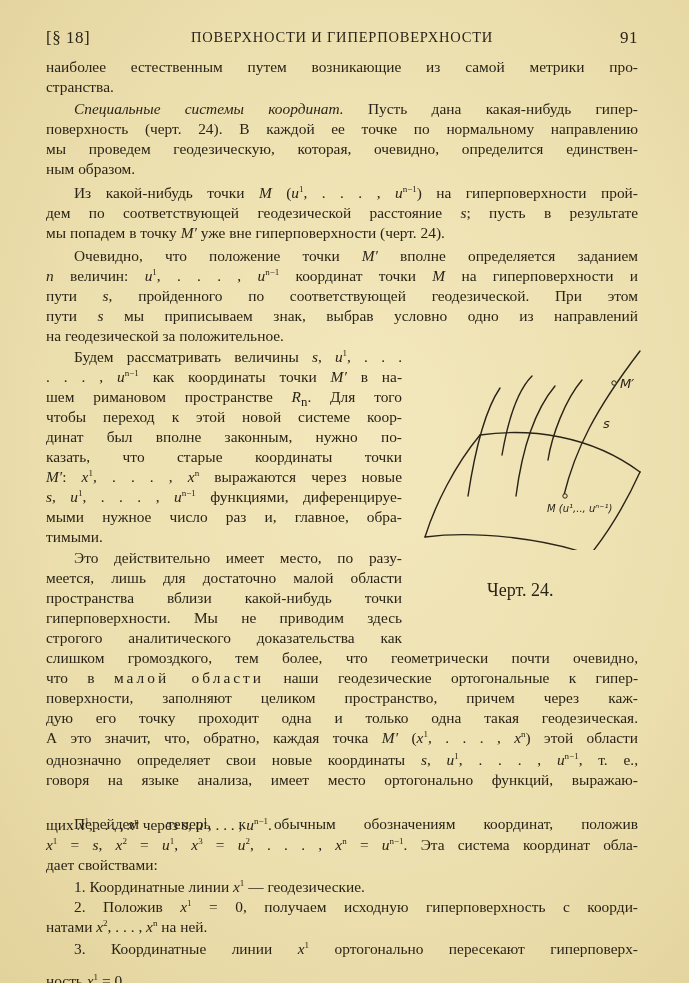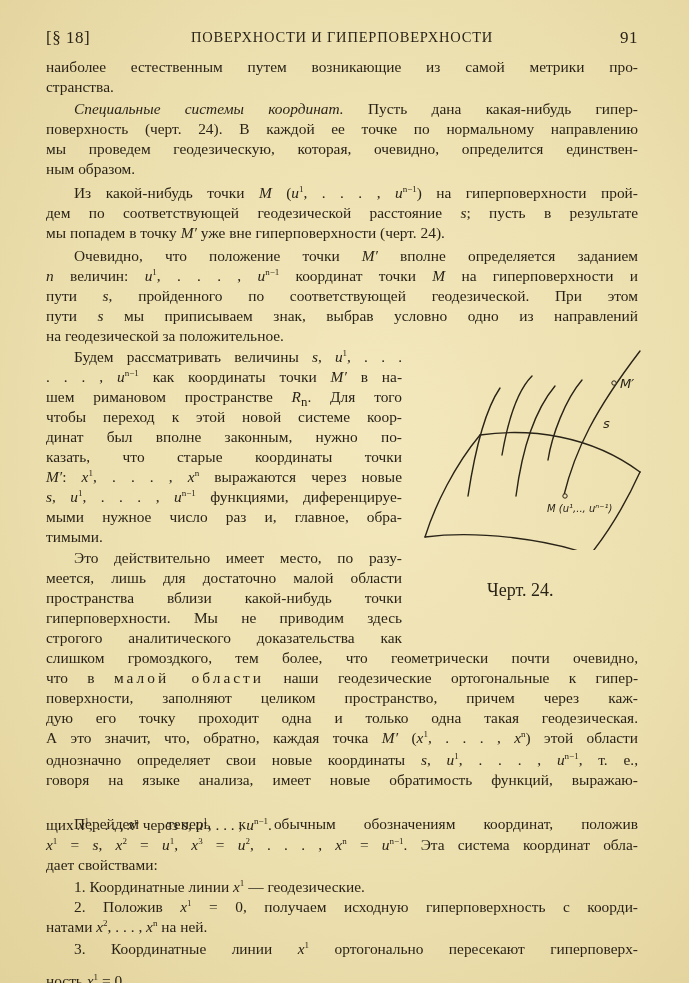--- a/index.html
+++ b/index.html
@@ -69,21 +69,21 @@
     <div class="line narrow" style="top: 568px;">меется, лишь для достаточно малой области</div>
     <div class="line narrow" style="top: 588px;">пространства вблизи какой-нибудь точки</div>
     <div class="line narrow" style="top: 608px;">гиперповерхности. Мы не приводим здесь</div>
     <div class="line narrow" style="top: 628px;">строгого аналитического доказательства как</div>
     <div class="line full" style="top: 648px;">слишком громоздкого, тем более, что геометрически почти очевидно,</div>
     <div class="line full" style="top: 668px;">что в <span class="spaced">малой области</span> наши геодезические ортогональные к гипер-</div>
     <div class="line full" style="top: 688px;">поверхности, заполняют целиком пространство, причем через каж-</div>
     <div class="line full" style="top: 708px;">дую его точку проходит одна и только одна такая геодезическая.</div>
     <div class="line full" style="top: 728px;">А это значит, что, обратно, каждая точка <i>M′</i> (<i>x</i><sup>1</sup>, . . . , <i>x</i><sup>n</sup>) этой области</div>
     <div class="line full" style="top: 750px;">однозначно определяет свои новые координаты <i>s</i>, <i>u</i><sup>1</sup>, . . . , <i>u</i><sup>n−1</sup>, т. е.,</div>
-    <div class="line full" style="top: 770px;">говоря на языке анализа, имеет новые обратимость функций, выражаю-</div>
+    <div class="line full" style="top: 770px;">говоря на языке анализа, имеет место ортогонально функций, выражаю-</div>
     <div class="line full last" style="top: 791px; margin-top: 24px;">щих <i>x</i><sup>1</sup>, . . . , <i>x</i><sup>n</sup> через <i>s</i>, <i>u</i><sup>1</sup>, . . . , <i>u</i><sup>n−1</sup>.</div>
     <div class="line full" style="top: 814px; padding-left: 28px; width: 564px;">Перейдем теперь к обычным обозначениям координат, положив</div>
     <div class="line full" style="top: 835px;"><i>x</i><sup>1</sup> = <i>s</i>, <i>x</i><sup>2</sup> = <i>u</i><sup>1</sup>, <i>x</i><sup>3</sup> = <i>u</i><sup>2</sup>, . . . , <i>x</i><sup>n</sup> = <i>u</i><sup>n−1</sup>. Эта система координат обла-</div>
     <div class="line full last" style="top: 855px;">дает свойствами:</div>
     <div class="line full last" style="top: 877px; padding-left: 28px; width: 564px;">1. Координатные линии <i>x</i><sup>1</sup> — геодезические.</div>
     <div class="line full" style="top: 897px; padding-left: 28px; width: 564px;">2. Положив <i>x</i><sup>1</sup> = 0, получаем исходную гиперповерхность с коорди-</div>
     <div class="line full last" style="top: 917px;">натами <i>x</i><sup>2</sup>, . . . , <i>x</i><sup>n</sup> на ней.</div>
     <div class="line full" style="top: 939px; padding-left: 28px; width: 564px;">3. Координатные линии <i>x</i><sup>1</sup> ортогонально пересекают гиперповерх-</div>
     <div class="line full last" style="top: 959px; margin-top: 12px;">ность <i>x</i><sup>1</sup> = 0.</div>
   </div>

